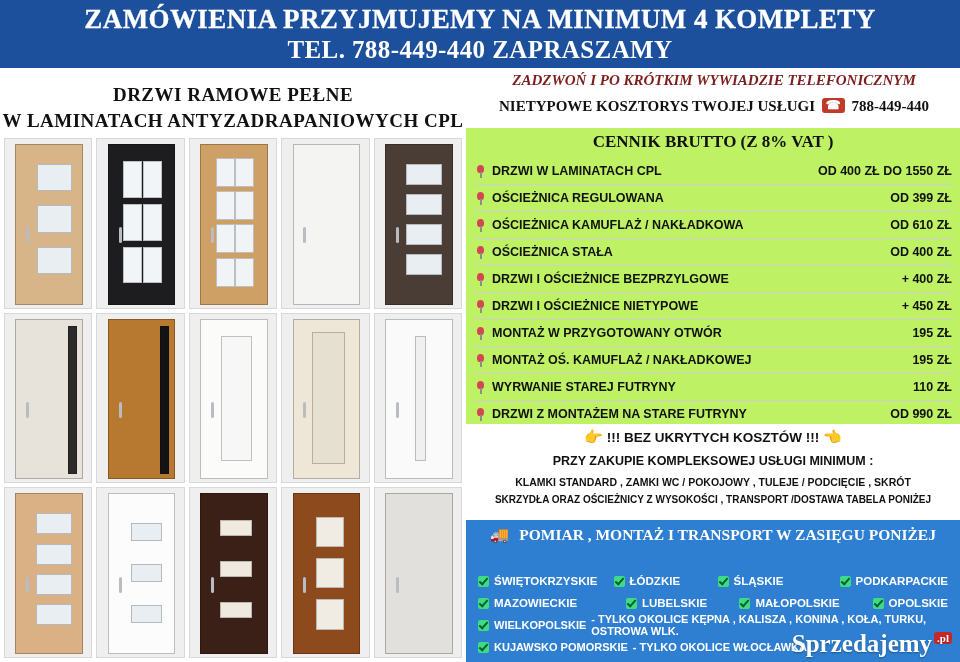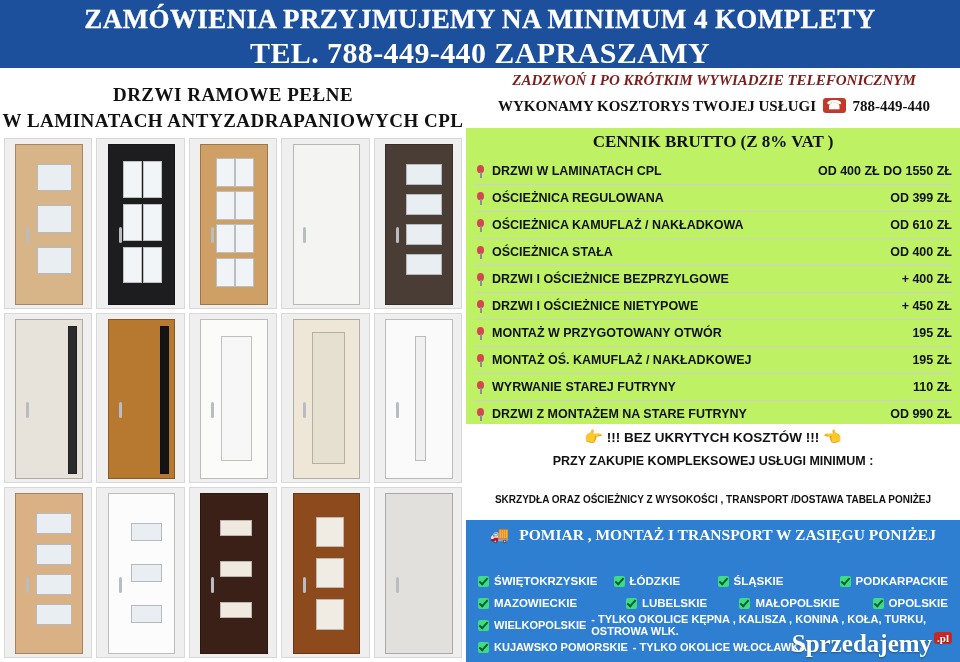--- a/index.html
+++ b/index.html
@@ -19,21 +19,21 @@
     color:#ffffff;
   }
   .banner .line1{
     position:absolute;left:0;top:4px;width:960px;text-align:center;
     font-size:27px;font-weight:bold;letter-spacing:.4px;
     font-family:"Liberation Serif", serif;
     -webkit-text-stroke:0.3px #fff;
   }
   .banner .line2{
     position:absolute;left:0;top:36px;width:960px;text-align:center;
-    font-size:30px;font-weight:bold;letter-spacing:.4px;
+    font-size:25px;font-weight:bold;letter-spacing:.4px;
     font-family:"Liberation Serif", serif;
   }
 
   
   .left-head{
     position:absolute;left:0;top:68px;width:466px;height:68px;background:#fff;
   }
   .left-head .h1{
     position:absolute;left:0;top:16px;width:466px;text-align:center;
     font-family:"Liberation Serif", serif;font-weight:bold;font-size:19px;color:#111;
@@ -290,21 +290,21 @@
       <div class="door">
         <div class="slab" style="background: rgb(226, 224, 220);">
           <div class="handle" style="left: 15%; top: 52%;"></div>
         </div>
       </div>
     </div>
 
   <div class="rtop">
     <div class="r1">ZADZWOŃ I PO KRÓTKIM WYWIADZIE TELEFONICZNYM</div>
     <div class="r2">
-      <span>WYKONAMY KOSZTORYS TWOJEJ USŁUGI</span>
+      <span>NIETYPOWE KOSZTORYS TWOJEJ USŁUGI</span>
       <span class="phone-badge">☎</span>
       <span>788-449-440</span>
     </div>
   </div>
 
   <div class="price-panel">
     <div class="price-title">CENNIK BRUTTO (Z 8% VAT )</div>
     <div class="price-list" id="price-list">
         <div class="prow">
           <span class="pin"></span>
@@ -369,20 +369,21 @@
       </div>
   </div>
 
   <div class="nocost">
     <div class="n1">
       <span class="hand">👉</span>
       <span>!!! BEZ UKRYTYCH KOSZTÓW !!!</span>
       <span class="hand">👈</span>
     </div>
     <div class="n2">PRZY ZAKUPIE KOMPLEKSOWEJ USŁUGI MINIMUM :</div>
+    <div class="n3">KLAMKI STANDARD , ZAMKI WC / POKOJOWY , TULEJE / PODCIĘCIE , SKRÓT</div>
     <div class="n4">SKRZYDŁA ORAZ OŚCIEŻNICY Z WYSOKOŚCI , TRANSPORT /DOSTAWA TABELA PONIŻEJ</div>
   </div>
 
   <div class="regions">
     <div class="rtitle">
       <span class="truck">🚚</span>
       <span>POMIAR , MONTAŻ I TRANSPORT W ZASIĘGU PONIŻEJ</span>
     </div>
     <div class="reg-grid" id="regions-grid">
         <div class="reg-line">

